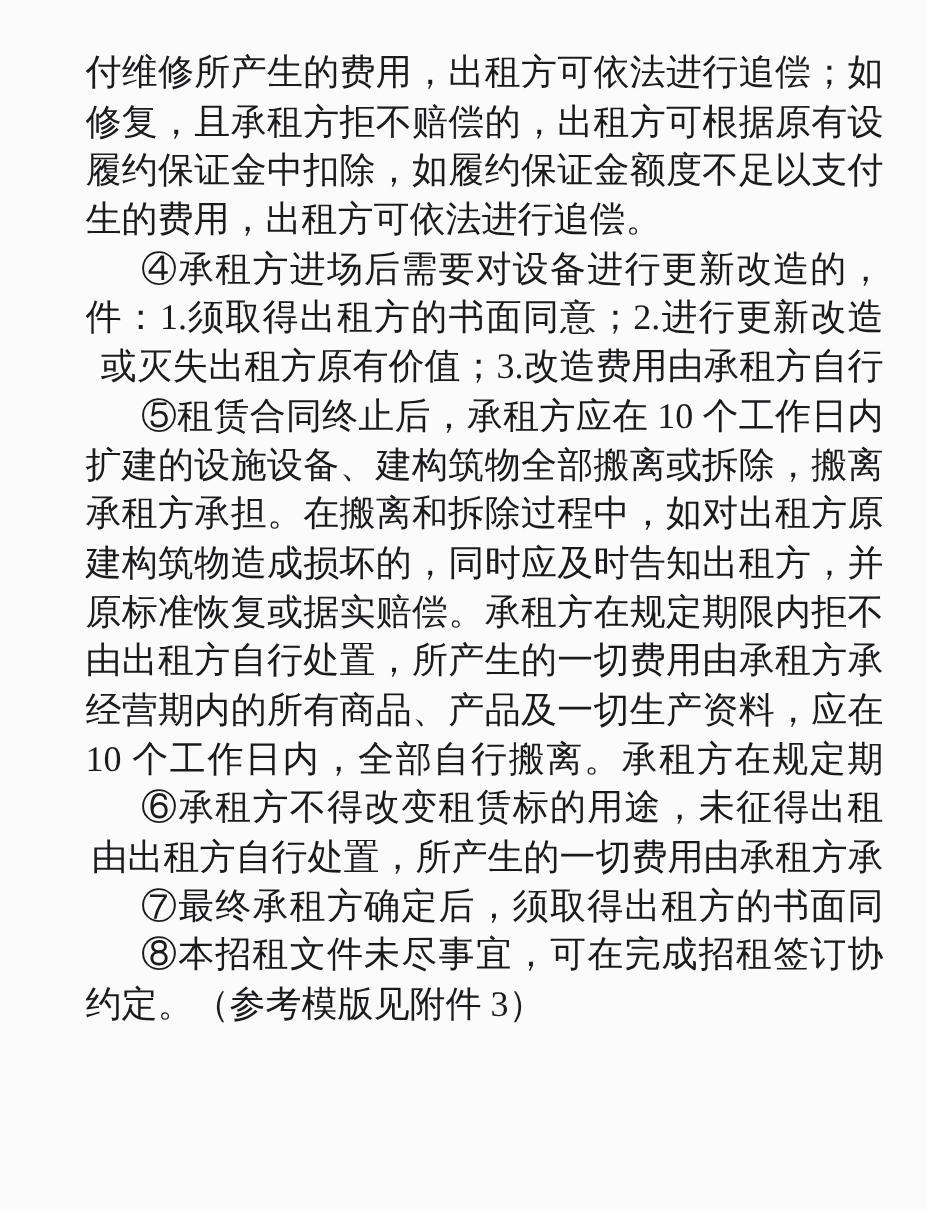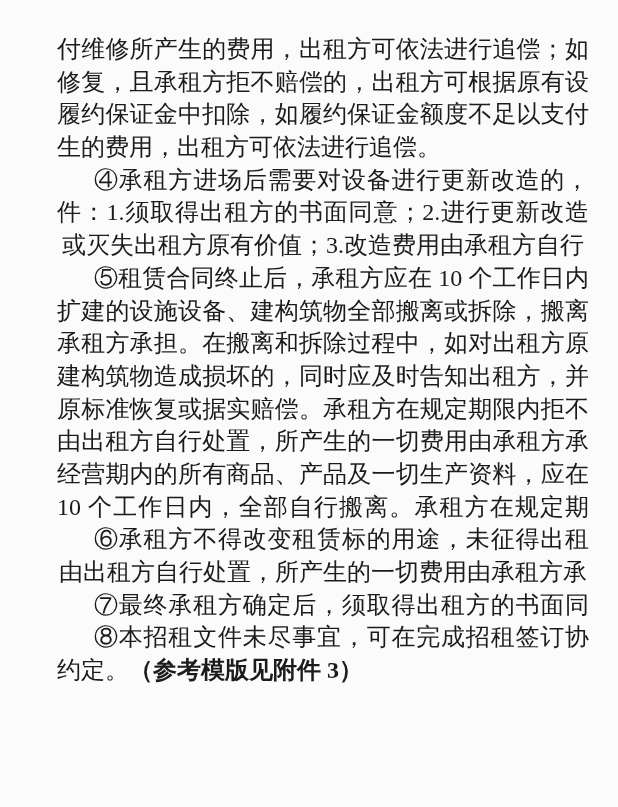--- a/index.html
+++ b/index.html
@@ -24,28 +24,28 @@
   }
   .line {
     height: 32.7px;
     line-height: 32.7px;
     text-align: justify;
     text-align-last: justify;
     text-justify: inter-character;
     overflow: hidden;
   }
   .line.flush {
-    text-align: center;
+    text-align: right;
     text-align-last: left;
   }
   .line.indent {
     text-indent: 37px;
   }
   .bold {
-    font-weight: 700;
+    font-weight: 400;
   }
 </style>
 </head>
 <body>
 
 <div class="page">
   <div class="doc" id="doc">
       <div class="line"><span>付维修所产生的费用，出租方可依法进行追偿；如损毁严重不能</span></div>
       <div class="line"><span>修复，且承租方拒不赔偿的，出租方可根据原有设施设备价值在</span></div>
       <div class="line"><span>履约保证金中扣除，如履约保证金额度不足以支付相关损毁所产</span></div>

